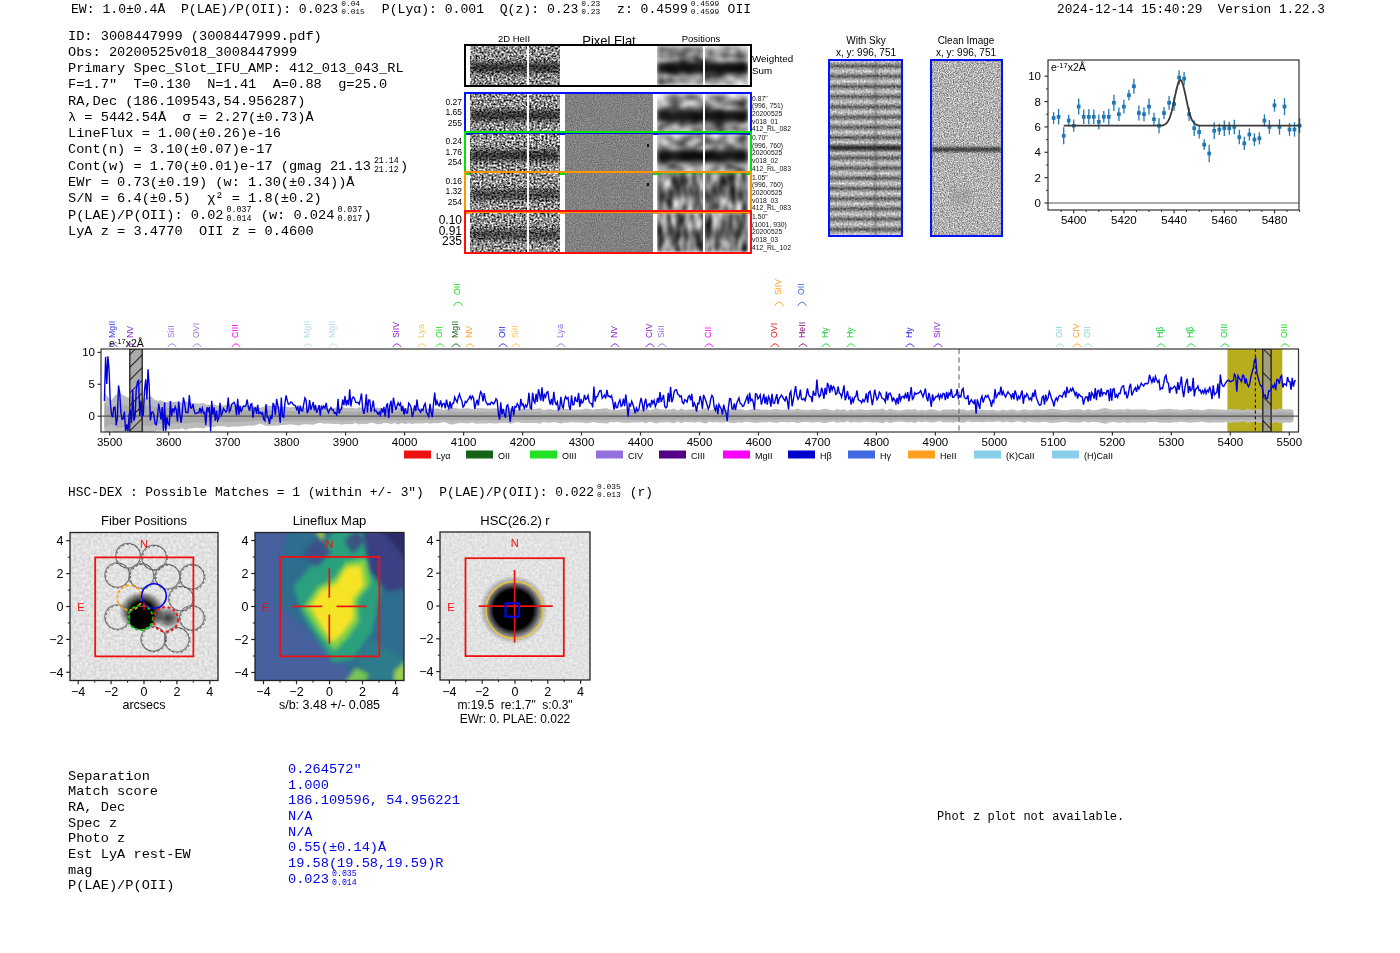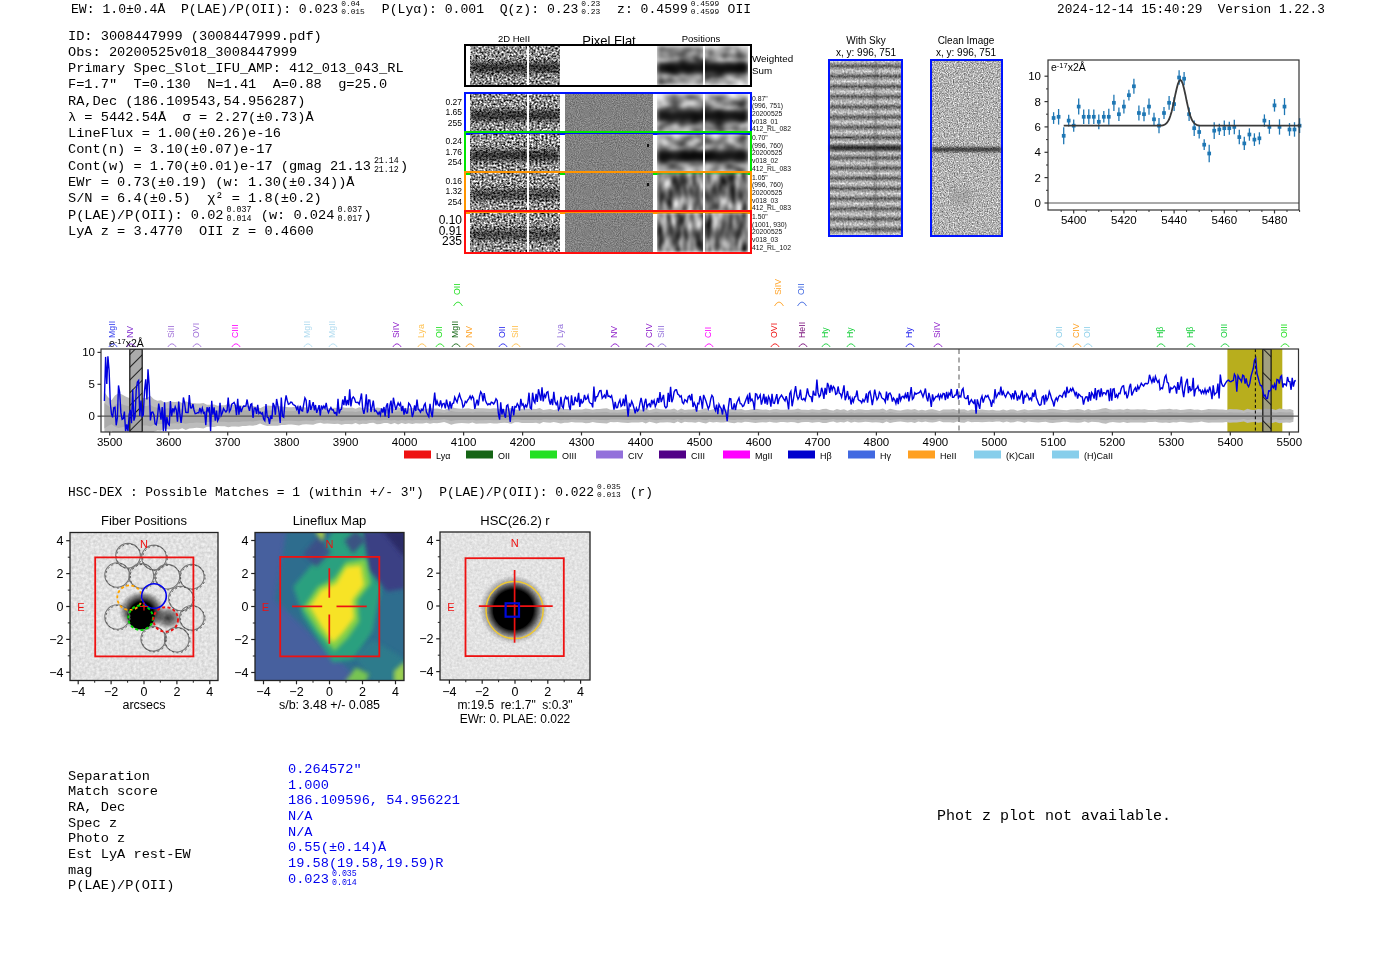--- a/index.html
+++ b/index.html
@@ -776,13 +776,13 @@
         <text x="329.5" y="525" font-size="13" text-anchor="middle">Lineflux Map</text>
         <text x="515" y="525" font-size="13" text-anchor="middle">HSC(26.2) r</text>
         <text x="144" y="709" font-size="12.5" text-anchor="middle">arcsecs</text>
         <text x="329.5" y="709" font-size="12.5" text-anchor="middle">s/b: 3.48 +/- 0.085</text>
         <text x="515" y="709" font-size="12" text-anchor="middle">m:19.5&nbsp; re:1.7"&nbsp; s:0.3"</text>
         <text x="515" y="723" font-size="12" text-anchor="middle">EWr: 0. PLAE: 0.022</text>
       </g>
     </svg>
     <div class="mono" style="left:68px;top:768.6px;line-height:15.7px"><div style="height:15.7px">Separation</div><div style="height:15.7px">Match score</div><div style="height:15.7px">RA, Dec</div><div style="height:15.7px">Spec z</div><div style="height:15.7px">Photo z</div><div style="height:15.7px">Est LyA rest-EW</div><div style="height:15.7px">mag</div><div style="height:15.7px">P(LAE)/P(OII)</div></div>
     <div class="mono" style="left:288px;top:762px;color:#0000ee;line-height:15.7px"><div style="height:15.7px">0.264572"</div><div style="height:15.7px">1.000</div><div style="height:15.7px">186.109596, 54.956221</div><div style="height:15.7px">N/A</div><div style="height:15.7px">N/A</div><div style="height:15.7px">0.55(±0.14)Å</div><div style="height:15.7px">19.58(19.58,19.59)R</div><div style="height:15.7px">0.023<span style="display:inline-block;position:relative;width:29px;height:0"><span style="position:absolute;left:3px;top:-12.4px;font-size:8.3px;line-height:8.700000000000001px;white-space:pre;display:block">0.035<br>0.014</span></span></div></div>
-    <div class="mono" style="left:937px;top:808.5px;font-size:15px">Phot z plot not available.</div>
+    <div class="mono" style="left:937px;top:808.5px;font-size:12px">Phot z plot not available.</div>
   </div>
 </body></html>

